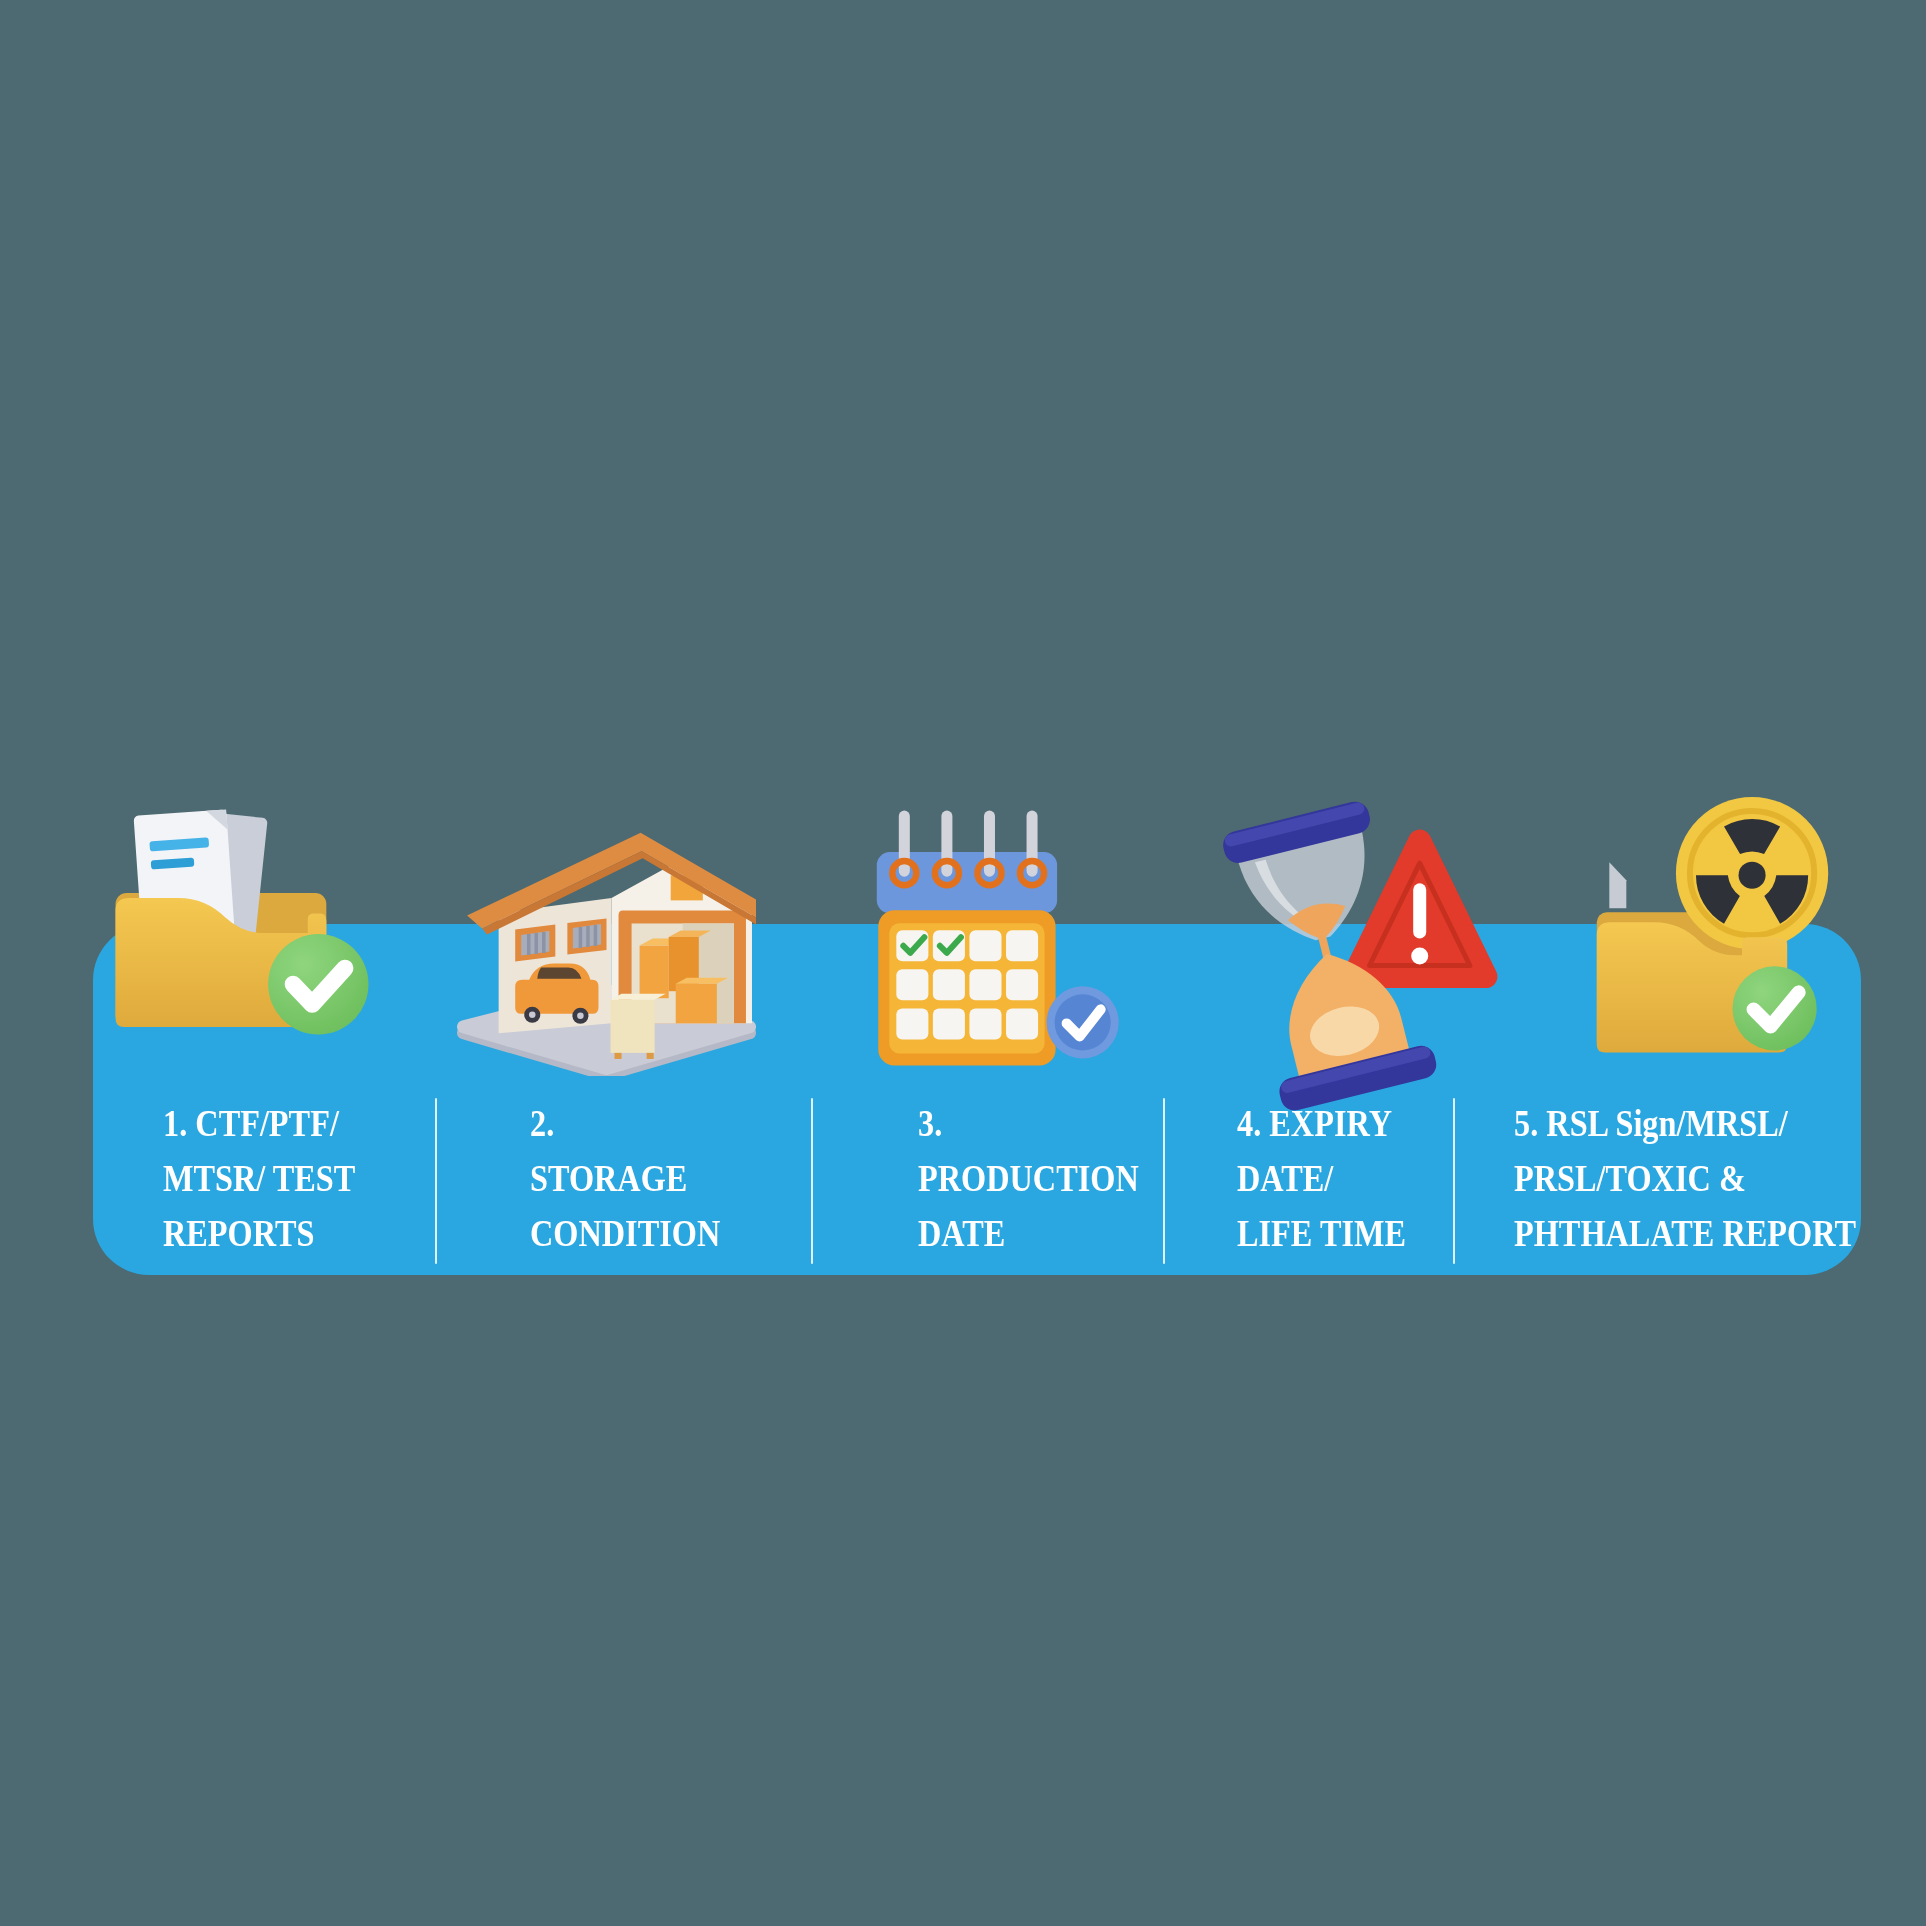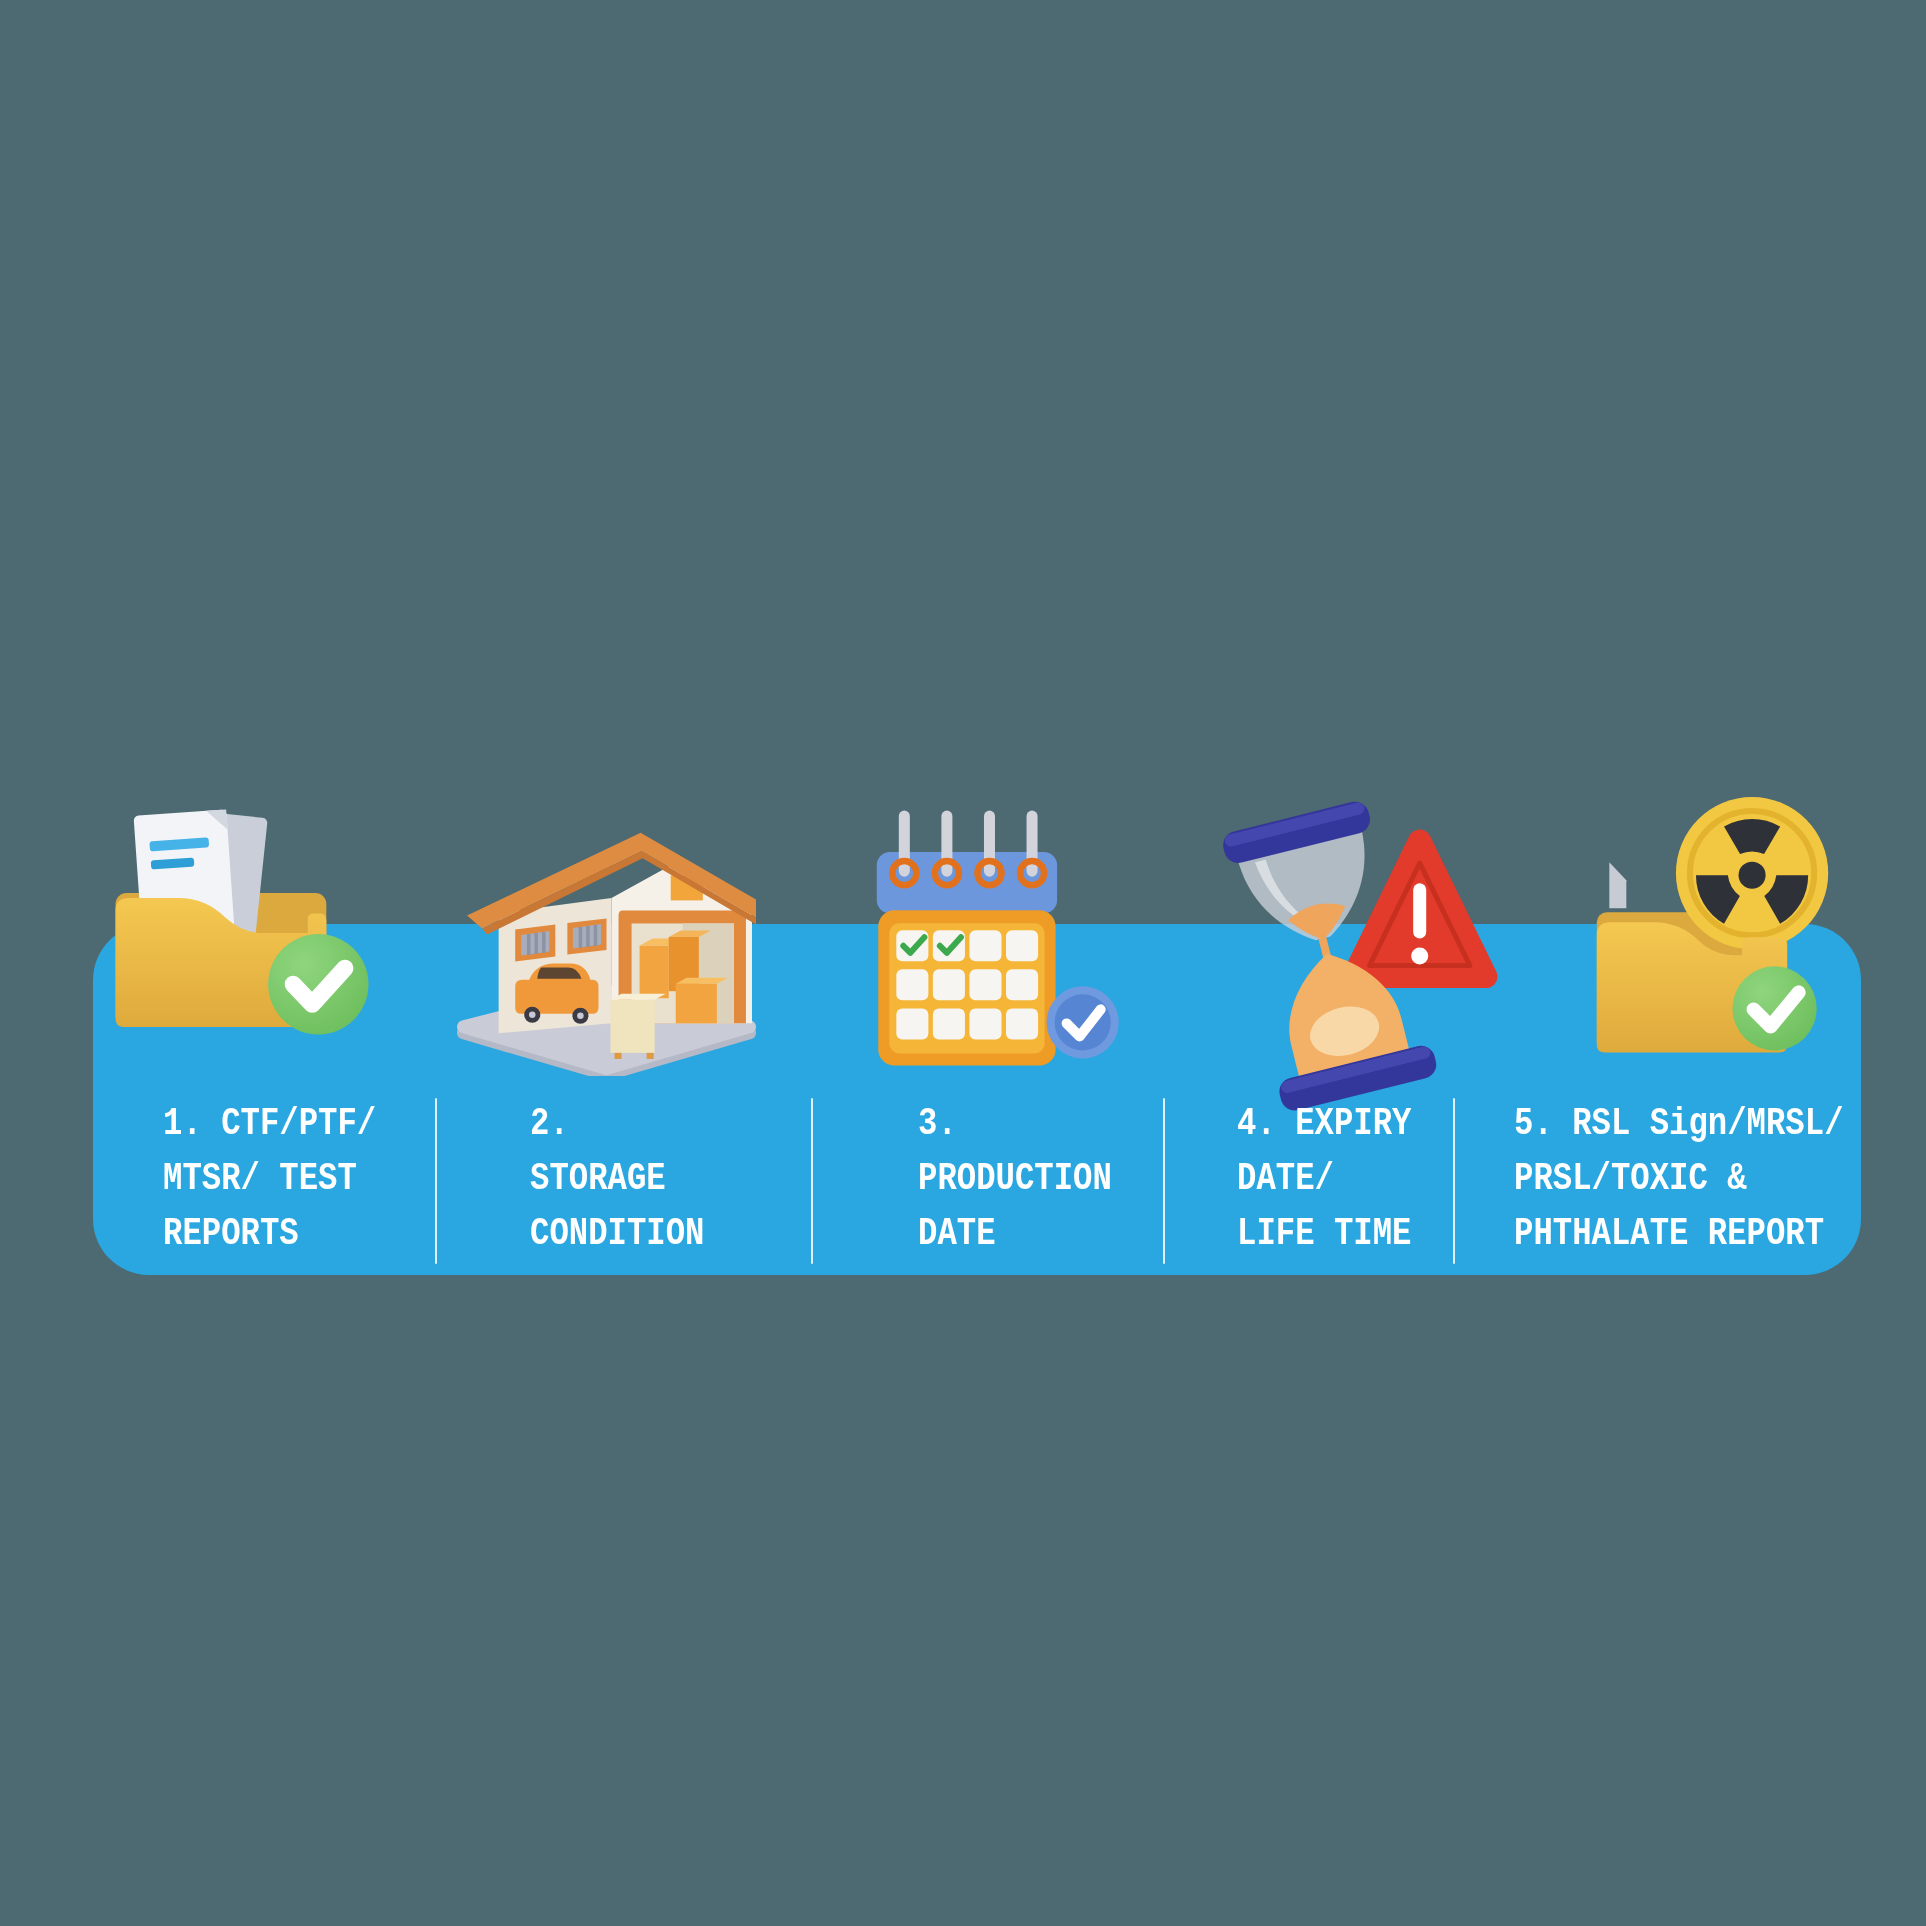--- a/index.html
+++ b/index.html
@@ -1,17 +1,17 @@
 <!DOCTYPE html>
 <html style="font-size:8px"><head>
 <meta charset="utf-8">
 <style>
   html,body{margin:0;padding:0}
   body{width:1926px;height:1926px;background:#4D6971;overflow:hidden}
-  .canvas{position:relative;width:1926px;height:1602px;font-family:Liberation Mono, monospace}
+  .canvas{position:relative;width:1926px;height:1602px;font-family:Liberation Serif, serif}
   .banner{position:absolute;left:93px;top:924px;width:1768px;height:351px;border-radius:56px;background:#2AA7E0}
   .divider{position:absolute;top:1098px;width:2px;height:166px;background:rgba(255,255,255,0.85);border-radius:1px}
   .d1{left:435px}.d2{left:811px}.d3{left:1163px}.d4{left:1453px}
   .icon{position:absolute}
   .i1{left:108px;top:795px;width:261px;height:241px}
   .i2{left:456px;top:795px;width:301px;height:281px}
   .i3{left:874px;top:803px;width:251px;height:273px}
   .i4{left:1200px;top:793px;width:301px;height:331px}
   .i5{left:1589px;top:792px;width:251px;height:273px}
   .label{position:absolute;top:1096px;color:#FFFFFF;font-weight:700;font-size:38px;line-height:55px;white-space:nowrap;transform:scaleX(.85);transform-origin:0 0}

